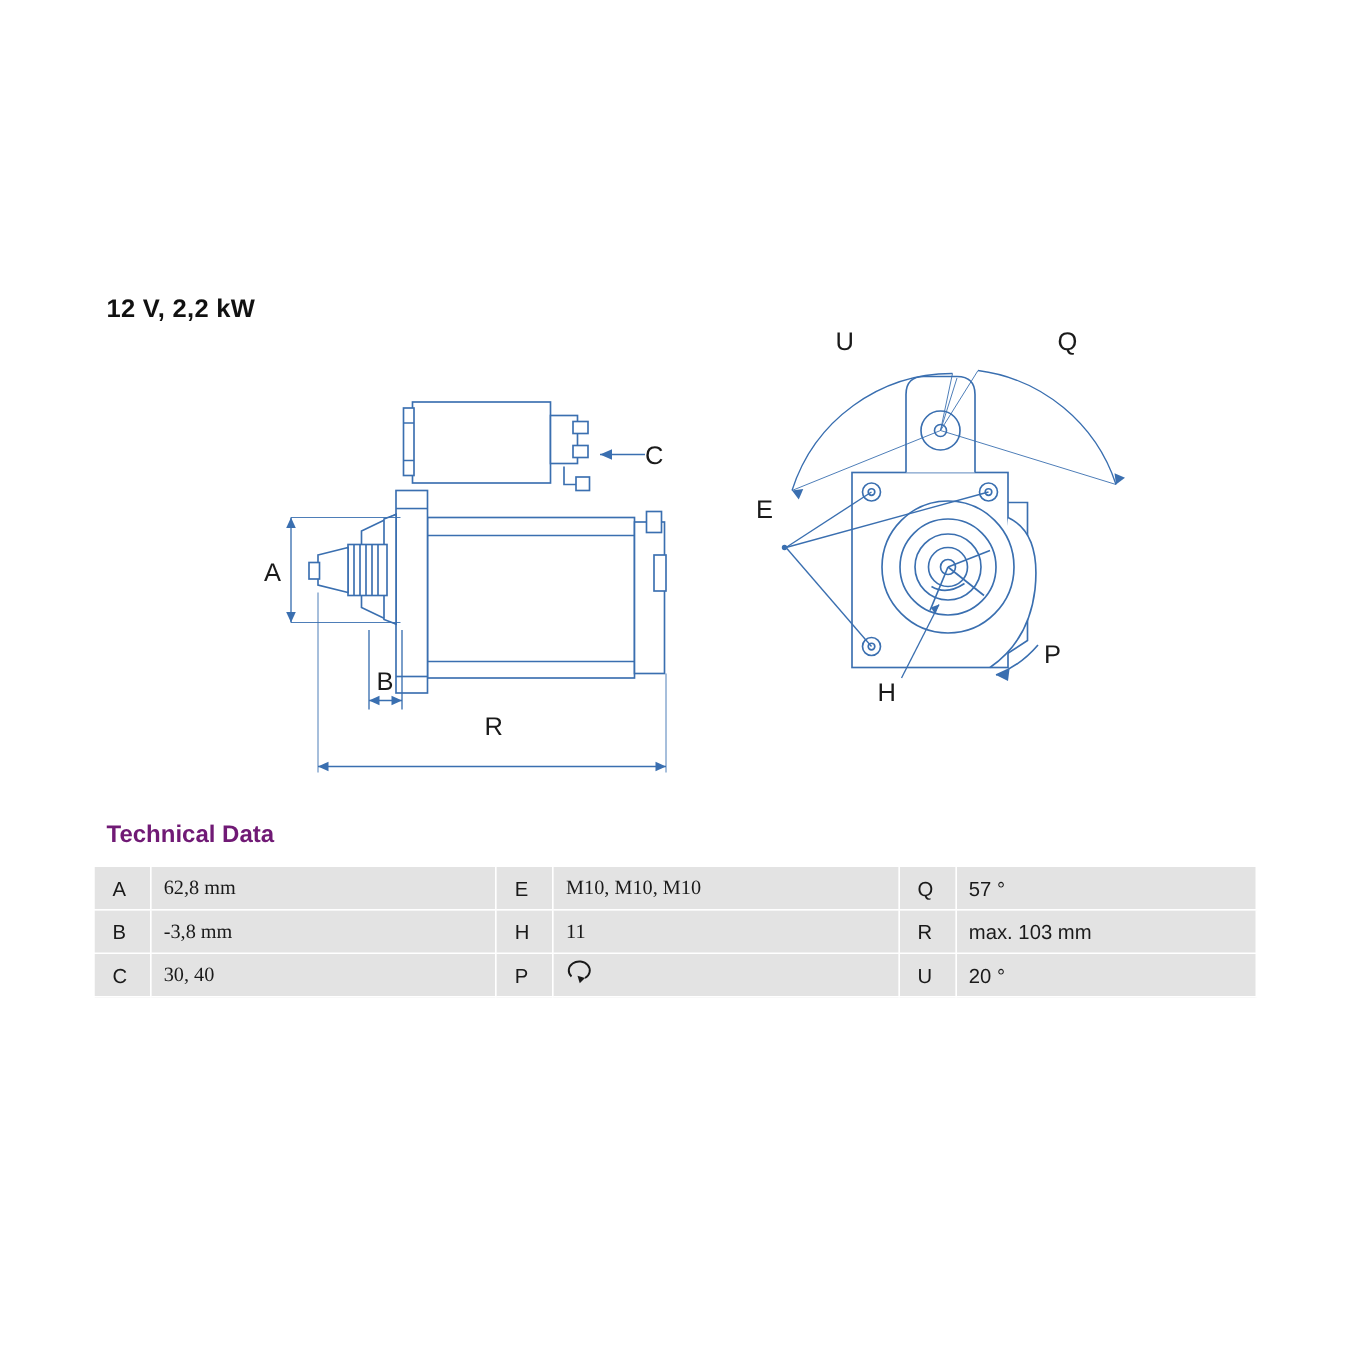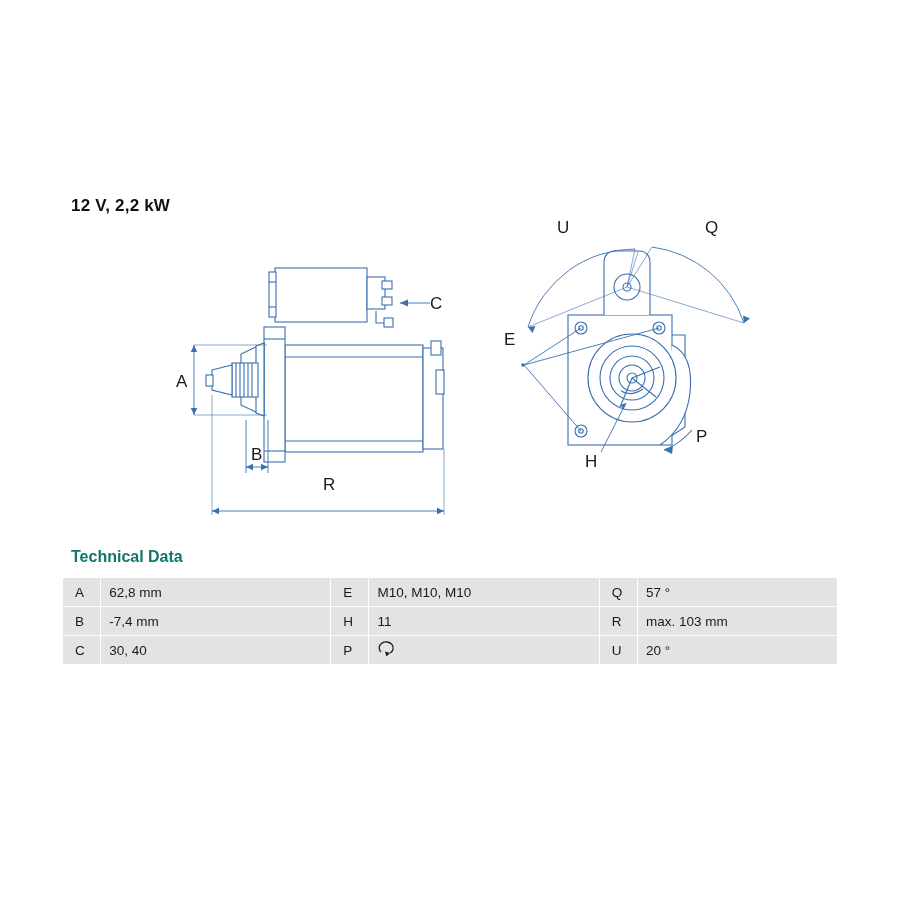--- a/index.html
+++ b/index.html
@@ -36,21 +36,21 @@
     top: 215px;
     width: 790px;
     height: 320px;
   }
   .tech-title {
     position: absolute;
     left: 71px;
     top: 548px;
     font-size: 16px;
     font-weight: bold;
-    color: #0f766e;
+    color: #701a75;
   }
   table.tech {
     position: absolute;
     left: 62px;
     top: 577px;
     width: 776px;
     border-collapse: collapse;
     font-size: 13.5px;
   }
   table.tech td {
@@ -60,20 +60,21 @@
     padding: 0 0 0 8px;
     vertical-align: middle;
     color: #1a1a1a;
   }
   table.tech td.key {
     width: 26px;
     padding-left: 12px;
   }
   table.tech td.val {
     width: 232px;
+    font-family: Liberation Serif, serif;
   }
   table.tech td.val-last {
     width: 200px;
   }
   .rot-icon {
     display: inline-block;
     vertical-align: middle;
   }
 </style>
 </head>
@@ -220,21 +221,21 @@
       <tr>
         <td class="key">A</td>
         <td class="val">62,8 mm</td>
         <td class="key">E</td>
         <td class="val">M10, M10, M10</td>
         <td class="key">Q</td>
         <td class="val-last">57 °</td>
       </tr>
       <tr>
         <td class="key">B</td>
-        <td class="val">-7,4 mm</td>
+        <td class="val">-3,8 mm</td>
         <td class="key">H</td>
         <td class="val">11</td>
         <td class="key">R</td>
         <td class="val-last">max. 103 mm</td>
       </tr>
       <tr>
         <td class="key">C</td>
         <td class="val">30, 40</td>
         <td class="key">P</td>
         <td class="val">

